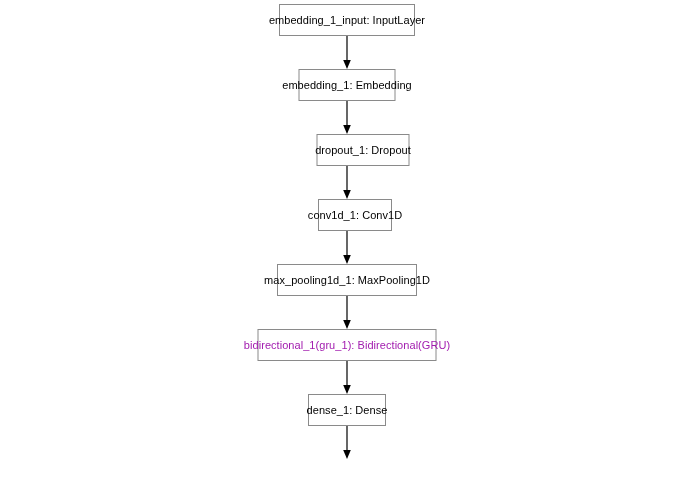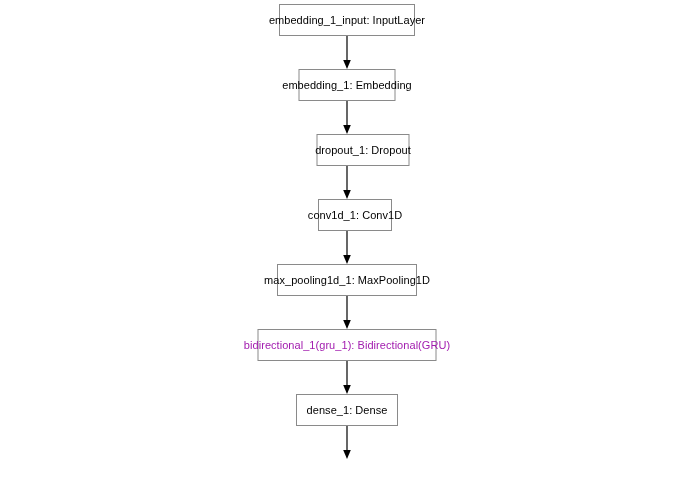--- a/index.html
+++ b/index.html
@@ -113,16 +113,16 @@
     </div>
     <div class="node" style="left: 347px; top: 199px; width: 74px; border-color: rgb(138, 138, 138); background: rgb(255, 255, 255); margin-left: 8px;">
       <span class="node-label" style="color: rgb(0, 0, 0);">conv1d_1: Conv1D</span>
     </div>
     <div class="node" style="left: 347px; top: 264px; width: 140px; border-color: rgb(138, 138, 138); background: rgb(255, 255, 255);">
       <span class="node-label" style="color: rgb(0, 0, 0);">max_pooling1d_1: MaxPooling1D</span>
     </div>
     <div class="node" style="left: 347px; top: 329px; width: 179px; border-color: rgb(138, 138, 138); background: rgb(255, 255, 255);">
       <span class="node-label" style="color: #a21caf;">bidirectional_1(gru_1): Bidirectional(GRU)</span>
     </div>
-    <div class="node" style="left: 347px; top: 394px; width: 102px; border-color: rgb(138, 138, 138); background: rgb(255, 255, 255);">
+    <div class="node" style="left: 347px; top: 394px; width: 78px; border-color: rgb(138, 138, 138); background: rgb(255, 255, 255);">
       <span class="node-label" style="color: rgb(0, 0, 0);">dense_1: Dense</span>
     </div>
   </div>
 
 </body></html>

